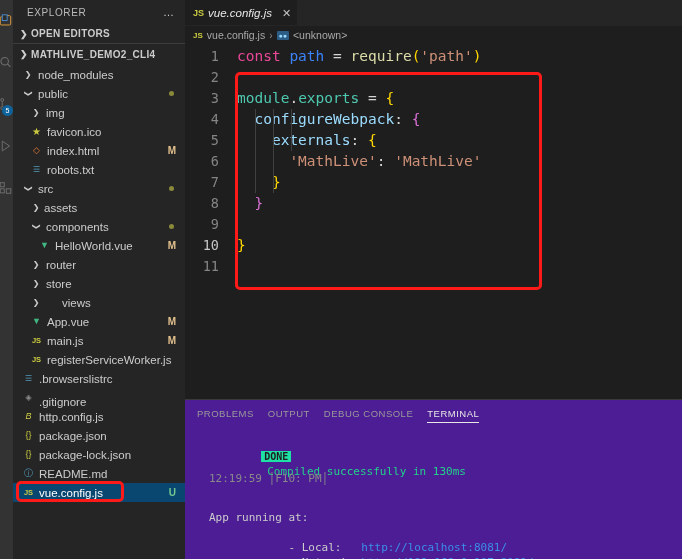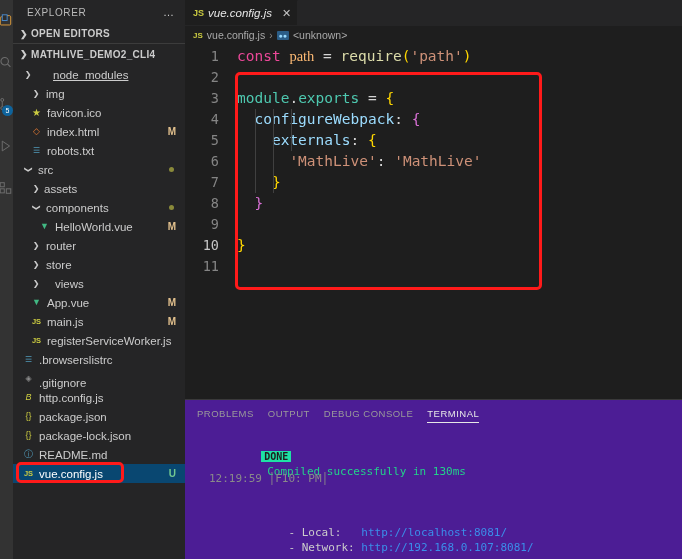--- a/index.html
+++ b/index.html
@@ -139,21 +139,21 @@
   .gutter {
     width: 44px; flex: 0 0 44px; text-align: right; padding-right: 10px;
     color: #858585; font-size: 13.5px;
     font-family: "DejaVu Sans Mono", "Liberation Mono", monospace;
   }
   .gutter.active { color: #c6c6c6; }
   .ctext { flex: 1 1 auto; padding-left: 8px; position: relative; }
 
   
   .t-kw     { color: #ec4899; }
-  .t-var    { color: #fdba74; font-family: Liberation Serif, serif; }
+  .t-var    { color: #3b82f6; }
   .t-fn     { color: #dcdcaa; }
   .t-str    { color: #ce9178; }
   .t-op     { color: #d4d4d4; }
   .t-punc   { color: #ffd700; }
   .t-punc2  { color: #da70d6; }
   .t-prop   { color: #9cdcfe; }
   .t-obj    { color: #4ec9b0; }
   .t-plain  { color: #d4d4d4; }
 
   .indent-guide {
@@ -260,21 +260,26 @@
       <span class="twisty">❯</span>
       <span>OPEN EDITORS</span>
     </div>
     <div class="sb-section">
       <span class="twisty">❯</span>
       <span>MATHLIVE_DEMO2_CLI4</span>
     </div>
     <div class="tree" id="tree">
         <div class="row indent-1 folder">
           <span class="twisty" style="font-size: 8px;">❯</span>
-          <span class="label" style="color: rgb(204, 204, 204); margin-left: 18px; text-decoration: underline;">node_modules</span>
+          <span class="label" style="color: rgb(204, 204, 204); margin-left: 3px;">node_modules</span>
+        </div>
+        <div class="row indent-1 folder">
+          <span class="twisty" style="font-size: 8px; transform: rotate(90deg);">❯</span>
+          <span class="label" style="color: rgb(204, 204, 204); margin-left: 3px;">public</span>
+          <span class="dot-badge"></span>
         </div>
         <div class="row indent-2 folder">
           <span class="twisty" style="font-size: 8px;">❯</span>
           <span class="label" style="color: rgb(204, 204, 204); margin-left: 3px;">img</span>
         </div>
         <div class="row indent-2">
           <span class="ficon c-yellow" style="font-size: 10px;">★</span>
           <span class="label" style="margin-left: 3px;">favicon.ico</span>
         </div>
         <div class="row indent-2">
@@ -308,21 +313,21 @@
         <div class="row indent-2 folder">
           <span class="twisty" style="font-size: 8px;">❯</span>
           <span class="label" style="color: rgb(204, 204, 204); margin-left: 3px;">router</span>
         </div>
         <div class="row indent-2 folder">
           <span class="twisty" style="font-size: 8px;">❯</span>
           <span class="label" style="color: rgb(204, 204, 204); margin-left: 3px;">store</span>
         </div>
         <div class="row indent-2 folder">
           <span class="twisty" style="font-size: 8px;">❯</span>
-          <span class="label" style="color: rgb(204, 204, 204); margin-left: 12px;">views</span>
+          <span class="label" style="color: rgb(204, 204, 204); margin-left: 19px;">views</span>
         </div>
         <div class="row indent-2">
           <span class="ficon c-green" style="font-size: 9px;">▼</span>
           <span class="label" style="margin-left: 3px;">App.vue</span>
           <span class="status mod">M</span>
         </div>
         <div class="row indent-2">
           <span class="ficon c-yellow" style="font-size: 7.5px; font-weight: bold;">JS</span>
           <span class="label" style="margin-left: 3px;">main.js</span>
           <span class="status mod">M</span>
@@ -398,20 +403,21 @@
           <div class="ptab active">TERMINAL</div>
         </div>
       <div class="term">
         <div class="tline">
           <span class="done-badge">DONE</span>
           <span class="t-ok" style="margin-left:6px">Compiled successfully in 130ms</span>
         </div>
         <div class="tline" style="height:22px"></div>
         <div class="tline t-dim" style="padding-left:14px">12:19:59 │F10: PM│</div>
         <div class="tline" style="height:24px"></div>
+        <div class="tline t-plain" style="padding-left:14px;color:#cccccc">App running at:</div>
         <div class="tline" style="padding-left:14px">
           <span style="color:#cccccc">  - Local:   </span><span class="t-link">http://localhost:8081/</span>
         </div>
         <div class="tline" style="padding-left:14px">
           <span style="color:#cccccc">  - Network: </span><span class="t-link">http://192.168.0.107:8081/</span>
         </div>
         <div class="tline" style="height:16px"></div>
 
       </div>
     </div>

